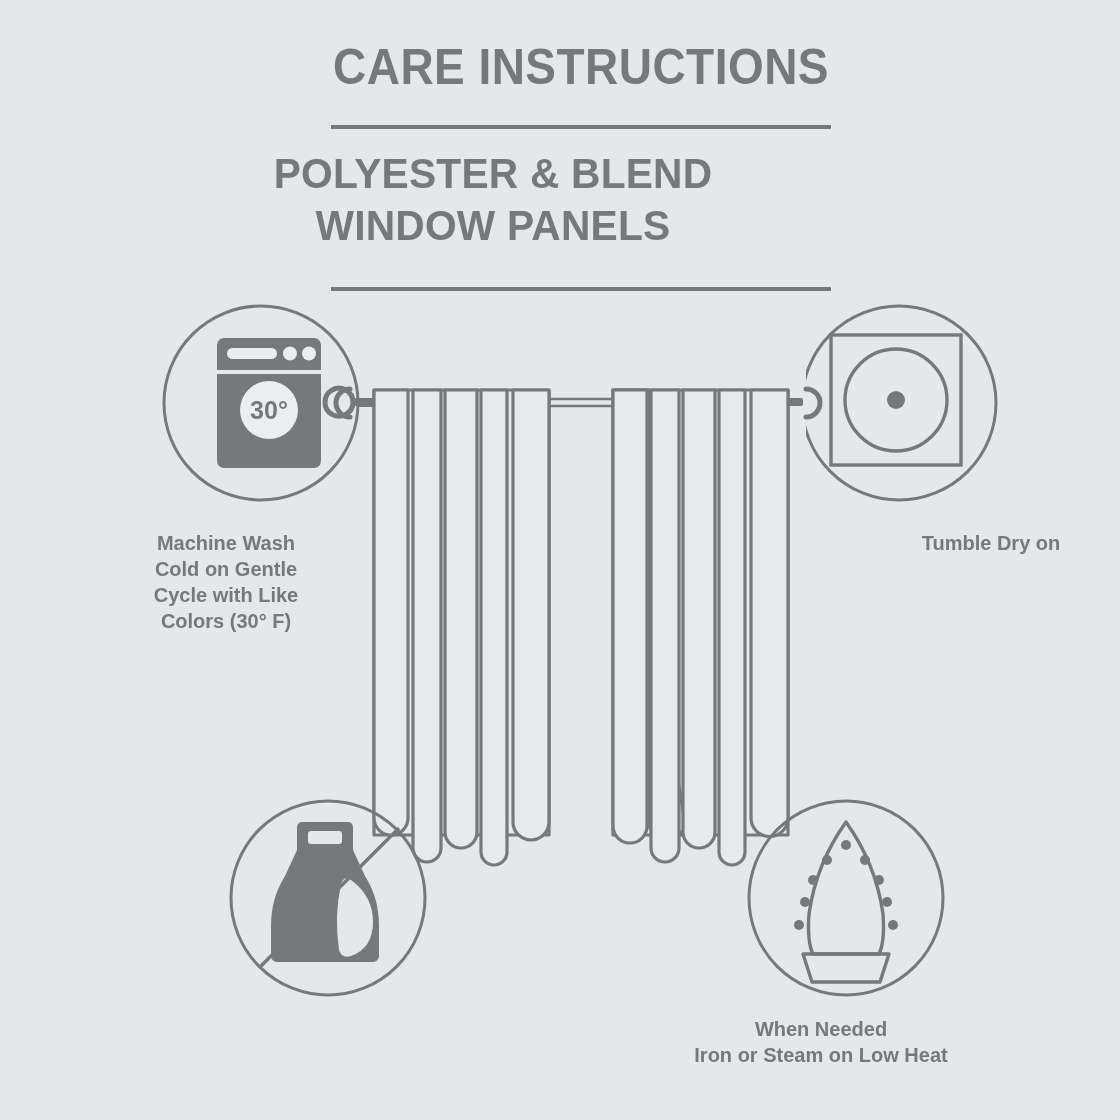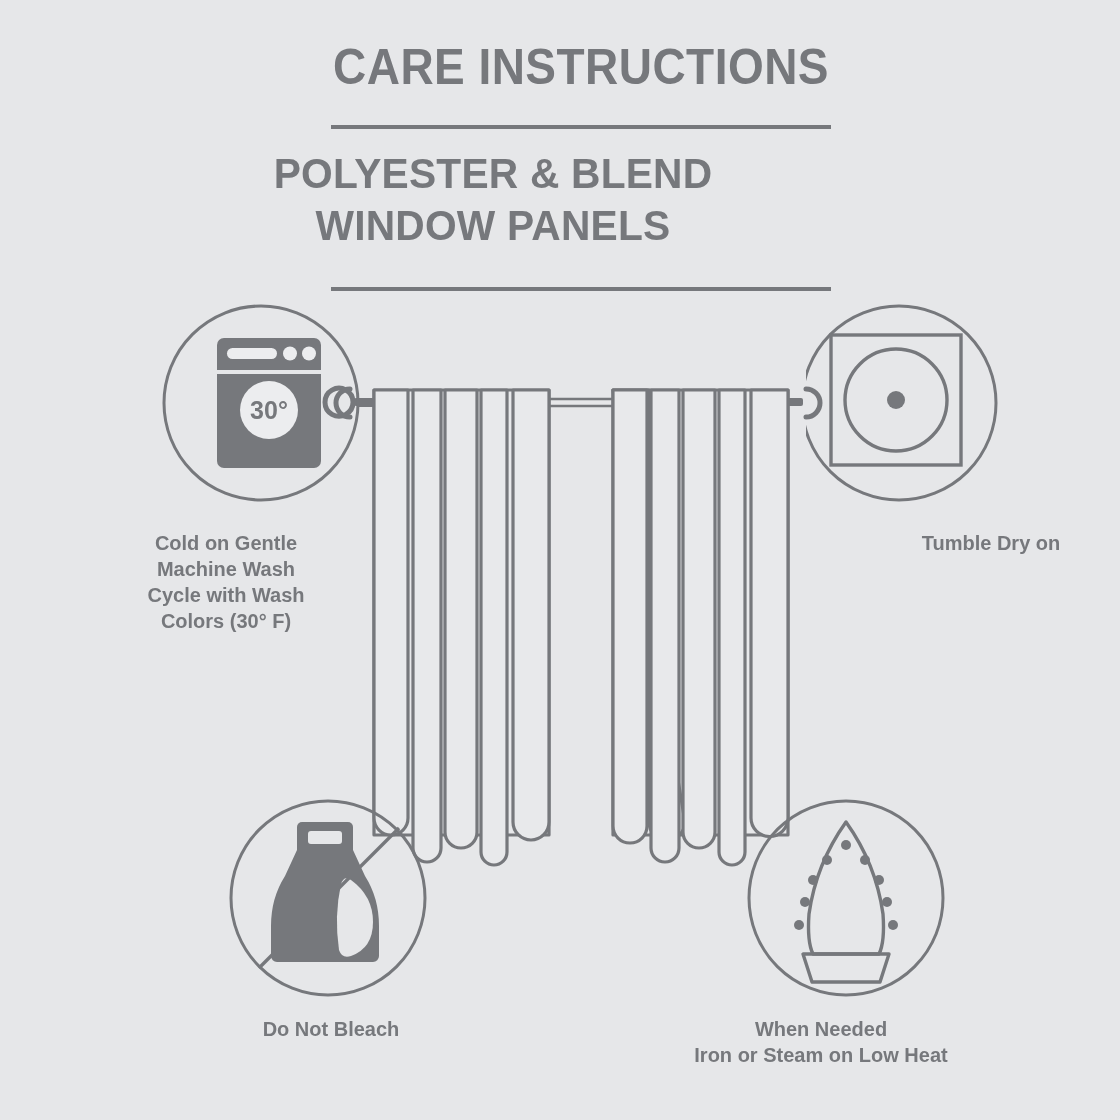--- a/index.html
+++ b/index.html
@@ -251,32 +251,29 @@
           <circle cx="784" cy="902" r="5"></circle>
           <circle cx="866" cy="902" r="5"></circle>
           <circle cx="778" cy="925" r="5"></circle>
           <circle cx="872" cy="925" r="5"></circle>
         </g>
       </g>
     </g>
   </svg>
 
   <div class="caption cap-wash">
+    <div>Machine Wash</div>
     <div>Cold on Gentle</div>
-    <div>Machine Wash</div>
-    <div>Cycle with Wash</div>
+    <div>Cycle with Like</div>
     <div>Colors (30° F)</div>
   </div>
 
   <div class="caption cap-dry">
     <div>Tumble Dry on</div>
   </div>
 
-  <div class="caption cap-bleach">
-    <div>Do Not Bleach</div>
-  </div>
 
   <div class="caption cap-iron">
     <div>When Needed</div>
     <div>Iron or Steam on Low Heat</div>
   </div>
 
 </div>
 
 </body></html>

